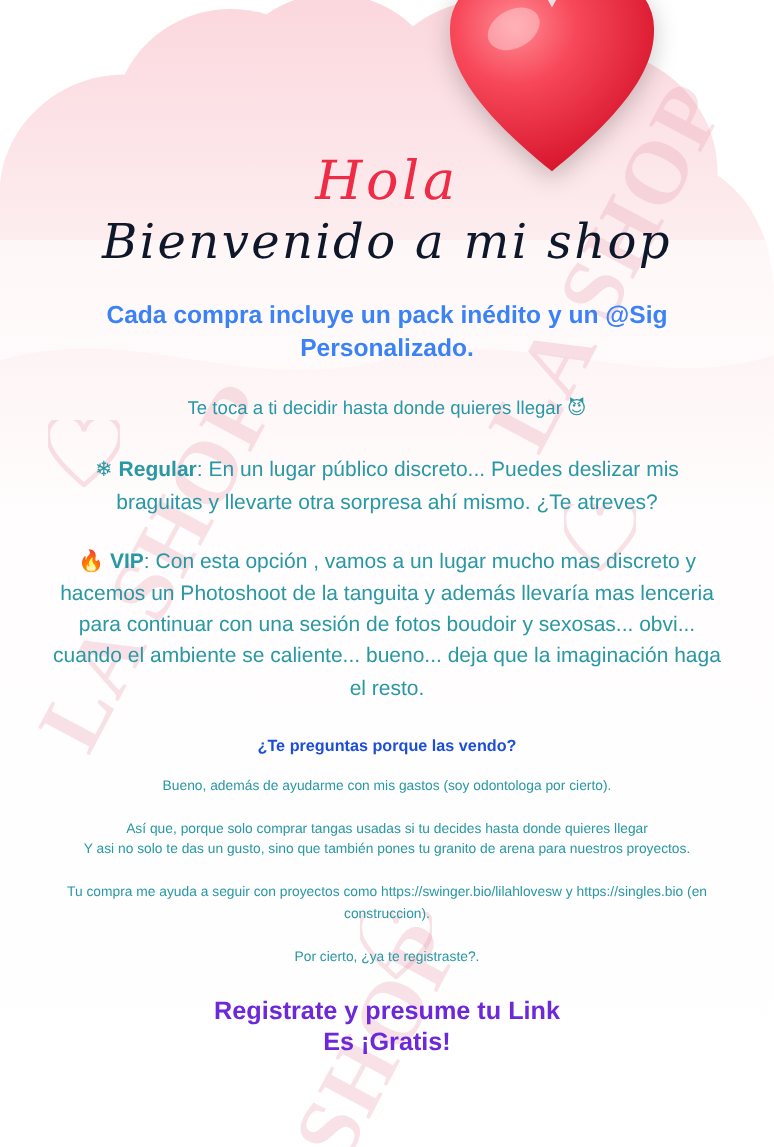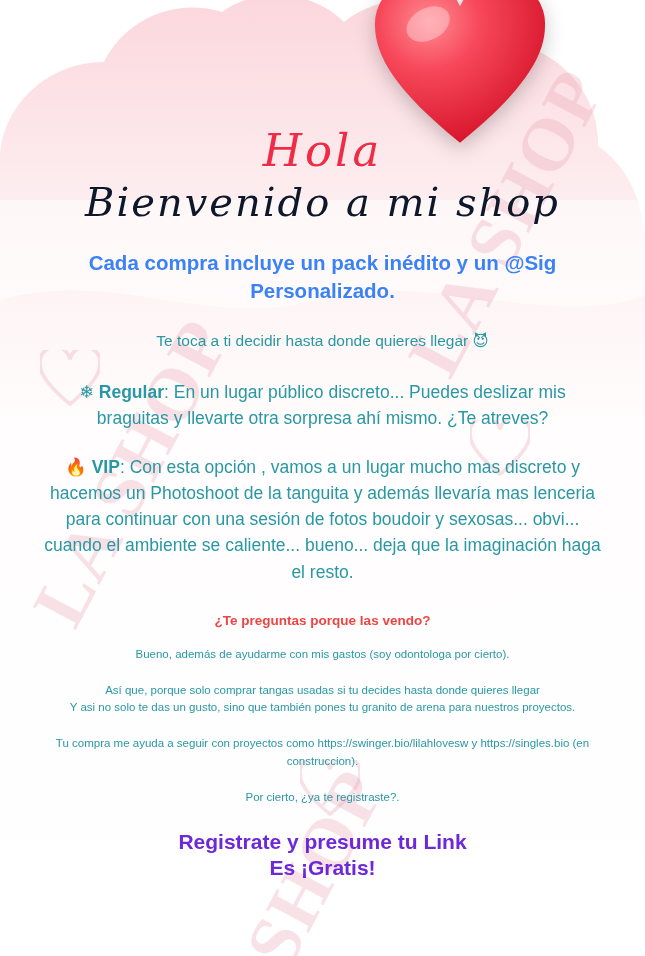--- a/index.html
+++ b/index.html
@@ -113,21 +113,21 @@
   .tier {
     color: #2898a4;
     font-size: 17.5px;
     line-height: 1.5;
     margin: 0 auto 22px auto;
     max-width: 560px;
   }
   .tier b { font-weight: bold; }
 
   .q-head {
-    color: #ef4444;
+    color: #1d4ed8;
     font-weight: bold;
     font-size: 13.5px;
     margin: 28px auto 18px auto;
   }
   .small {
     color: #2898a4;
     font-size: 11.5px;
     line-height: 1.55;
     margin: 0 auto 18px auto;
     max-width: 600px;

